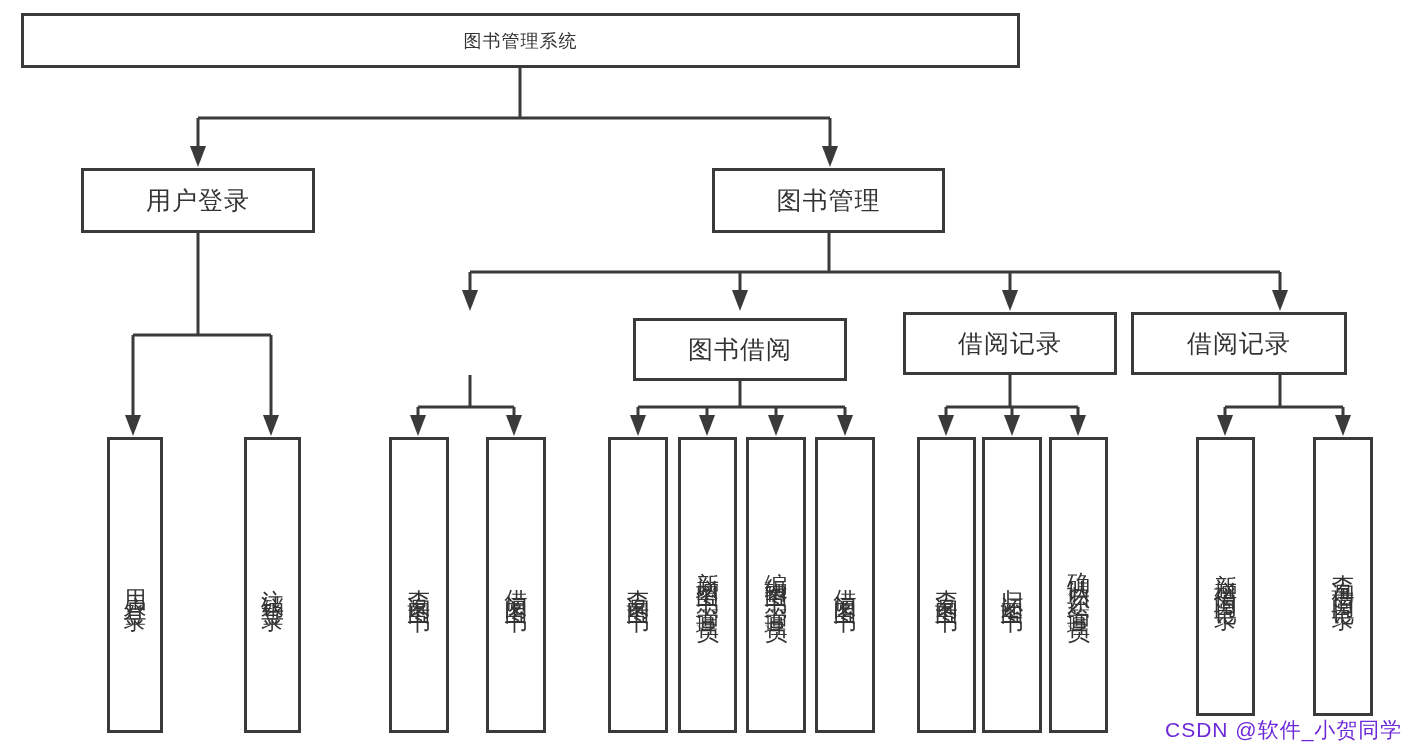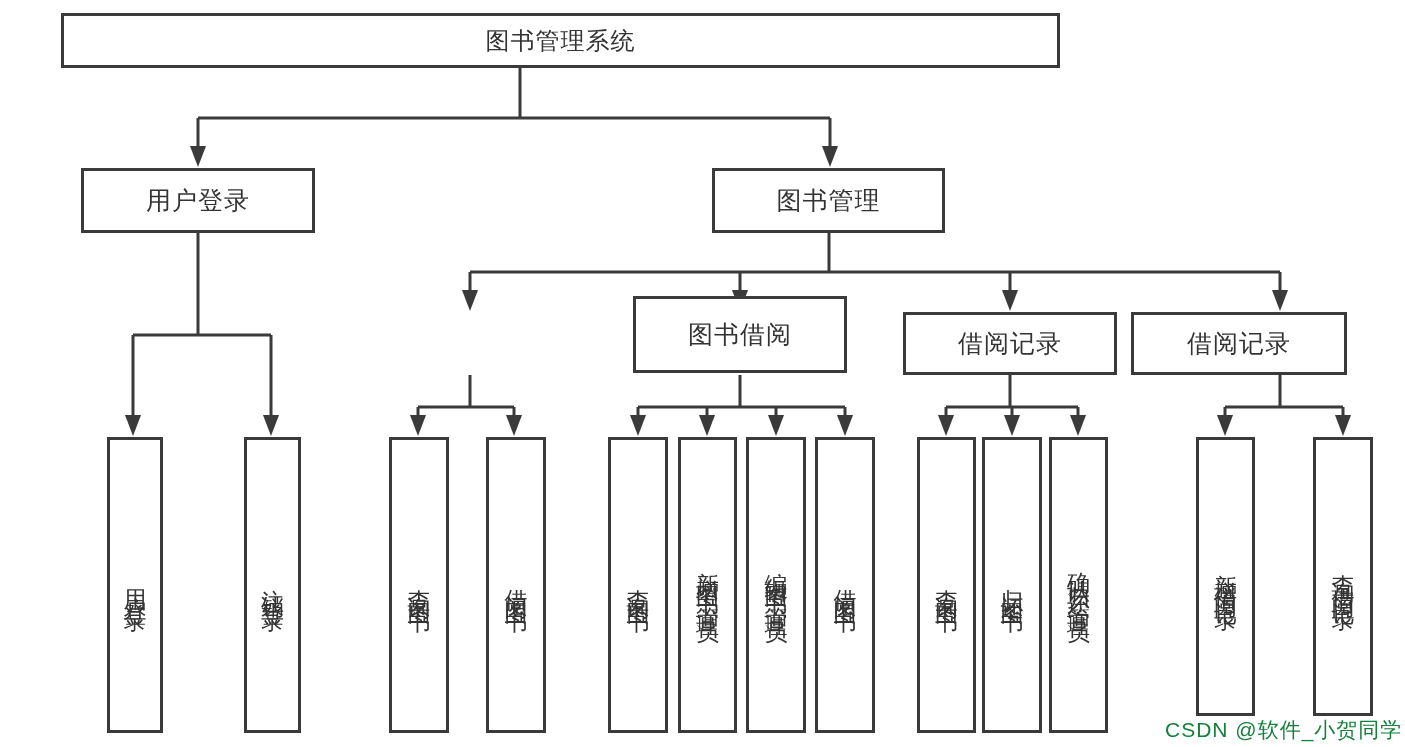--- a/index.html
+++ b/index.html
@@ -25,36 +25,36 @@
     position: absolute;
     box-sizing: border-box;
     border: 3px solid #3a3a3a;
     background: #ffffff;
     display: flex;
     align-items: center;
     justify-content: center;
     color: #333333;
   }
   .hbox { font-size: 25px; letter-spacing: 1px; }
-  .hbox.root { font-size: 24px; margin-left: 40px; }
+  .hbox.root { font-size: 18px; }
   .vbox .vtext {
     writing-mode: vertical-rl;
     text-orientation: mixed;
     font-size: 23px;
     letter-spacing: 7px;
     line-height: 1;
     color: #333333;
   }
   .watermark {
     position: absolute;
     left: 1165px;
     top: 716px;
     font-size: 21px;
     letter-spacing: 1px;
-    color: #15803d;
+    color: #6d28d9;
     text-shadow: 1px 1px 0 #ffffff;
     white-space: nowrap;
     z-index: 5;
   }
 </style>
 </head>
 <body>
 
 <div class="canvas">
 
@@ -103,21 +103,21 @@
       <polygon points="1217,415 1233,415 1225,436"></polygon>
       <polygon points="1335,415 1351,415 1343,436"></polygon>
     </g>
   </svg>
 
   <div class="box hbox root" style="left:21px;top:13px;width:999px;height:55px">图书管理系统</div>
 
   <div class="box hbox" style="left:81px;top:168px;width:234px;height:65px">用户登录</div>
   <div class="box hbox" style="left:712px;top:168px;width:233px;height:65px">图书管理</div>
 
-  <div class="box hbox" style="left:633px;top:296px;width:214px;height:77px">图书借阅</div>
+  <div class="box hbox" style="left:633px;top:318px;width:214px;height:63px">图书借阅</div>
   <div class="box hbox" style="left:903px;top:312px;width:214px;height:63px">借阅记录</div>
   <div class="box hbox" style="left:1131px;top:312px;width:216px;height:63px">借阅记录</div>
 
   <div class="box vbox" style="left:107px;top:437px;width:56px;height:296px">
     <span class="vtext">用户登录</span>
   </div>
   <div class="box vbox" style="left:244px;top:437px;width:57px;height:296px">
     <span class="vtext">注销登录</span>
   </div>
 

